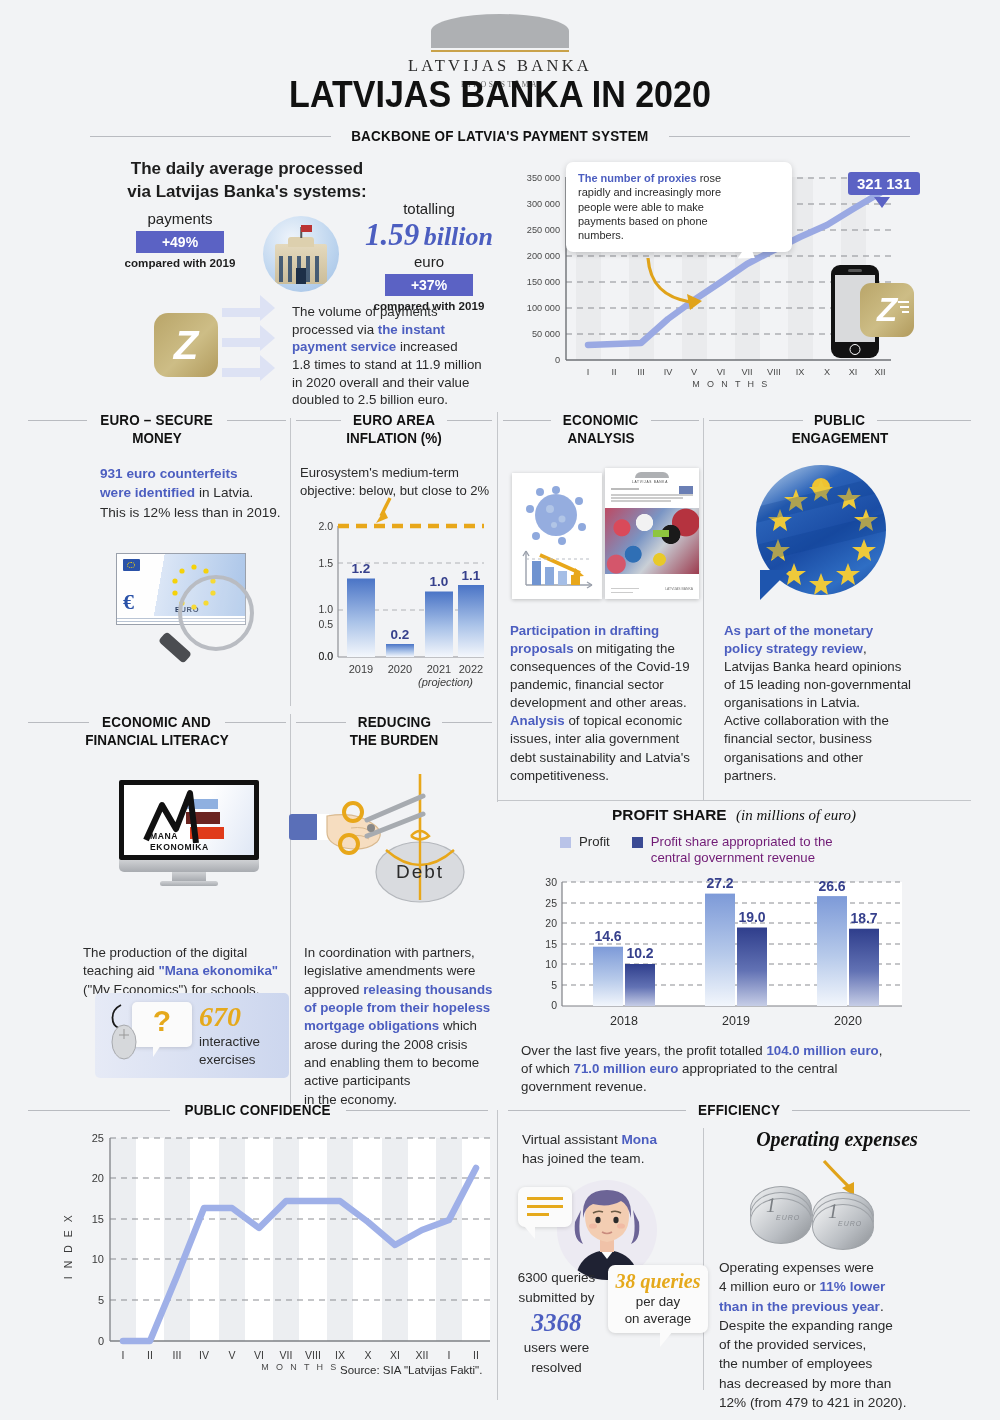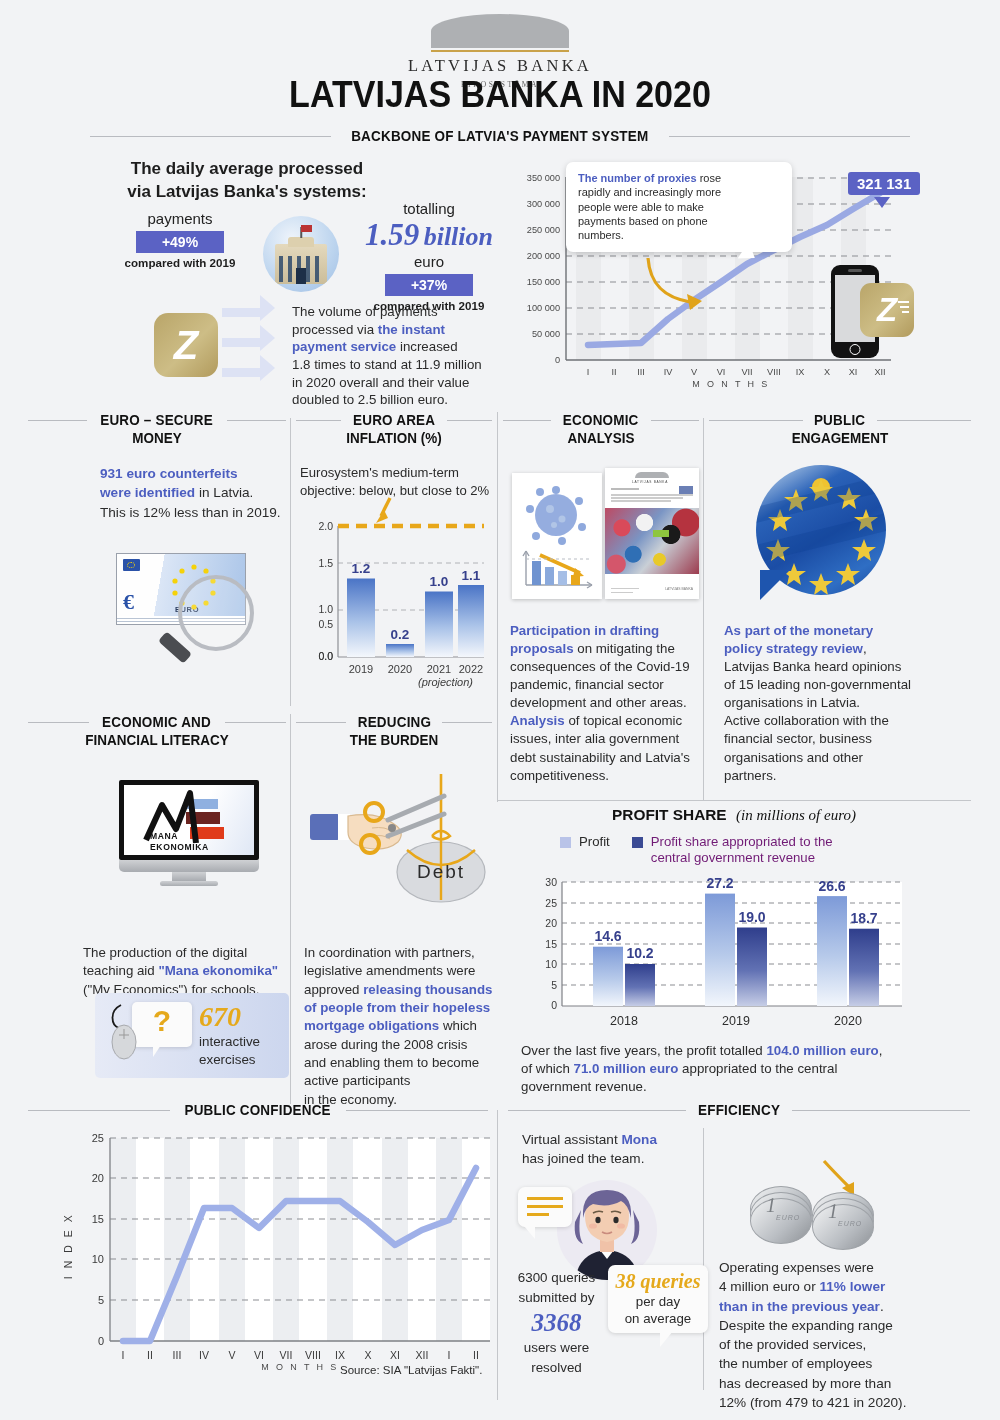--- a/index.html
+++ b/index.html
@@ -577,21 +577,21 @@
       <path d="M16 4 C4 10, 6 24, 14 27" fill="none" stroke="#1a1a1a" stroke-width="1.8"></path>
       <ellipse cx="19" cy="41" rx="12" ry="17" fill="#d6d8db" stroke="#a7a9ad" stroke-width="1"></ellipse>
       <line x1="19" y1="28" x2="19" y2="38" stroke="#999" stroke-width="1"></line>
       <line x1="14" y1="34" x2="24" y2="34" stroke="#999" stroke-width="1"></line>
     </svg>
     <div style="position:absolute;left:104px;top:8px;font-size:28px;font-style:italic;font-weight:bold;color:#e5a91c;font-family:'Liberation Serif',serif;">670</div>
     <div style="position:absolute;left:104px;top:41px;font-size:13.4px;color:#2b2b2b;">interactive</div>
     <div style="position:absolute;left:104px;top:59px;font-size:13.4px;color:#2b2b2b;">exercises</div>
   </div>
 
-  <div style="position:absolute;left:308px;top:772px;width:192px;height:140px;">
+  <div style="position:absolute;left:287px;top:772px;width:192px;height:140px;">
     <svg width="192" height="140" viewBox="0 0 192 140">
       <line x1="133" y1="2" x2="133" y2="62" stroke="#e8a71a" stroke-width="2.6"></line>
       <ellipse cx="133" cy="100" rx="44" ry="30" fill="#d9dbdf" stroke="#b4b7bc" stroke-width="1.2"></ellipse>
       <path d="M133 62 L133 128 M99 78 Q133 108 167 78" fill="none" stroke="#e8a71a" stroke-width="2.4"></path>
       <path d="M124 64 q9 -10 18 0 q-9 7 -18 0" fill="none" stroke="#e8a71a" stroke-width="2.4"></path>
       <text x="133" y="106" font-size="19" text-anchor="middle" fill="#2b2b2b" font-family="Liberation Sans" letter-spacing="2">Debt</text>
 
       <rect x="2" y="42" width="30" height="26" rx="3" fill="#5a6fb8"></rect>
       <rect x="30" y="42" width="12" height="26" fill="#fff"></rect>
       <path d="M40 44 q30 -5 46 8 q12 8 4 18 q-12 10 -32 6 q-18 -4 -18 -16 z" fill="#f6ddc0" stroke="#d9b98f" stroke-width="1.2"></path>
@@ -807,20 +807,22 @@
 
   <div class="bubble-w" style="position:absolute;left:608px;top:1265px;width:100px;height:68px;">
     <div style="position:absolute;left:0;right:0;top:5px;text-align:center;font-family:'Liberation Serif',serif;
                 font-style:italic;font-weight:bold;font-size:20px;color:#e5a91c;">38 queries</div>
     <div style="position:absolute;left:0;right:0;top:29px;text-align:center;font-size:13.3px;">per day</div>
     <div style="position:absolute;left:0;right:0;top:46px;text-align:center;font-size:13.3px;">on average</div>
   </div>
   <div style="position:absolute;left:660px;top:1331px;width:0;height:0;border-left:13px solid #fbfbfb;
               border-bottom:16px solid transparent;"></div>
 
+  <div style="position:absolute;left:703px;top:1128px;width:268px;text-align:center;
+              font-family:'Liberation Serif',serif;font-style:italic;font-weight:bold;font-size:20px;color:#111;">Operating expenses</div>
 
   <svg style="position:absolute;left:820px;top:1158px;" width="42" height="44">
     <path d="M4 3 C14 14, 22 22, 30 30" stroke="#e0a31a" stroke-width="3.2" fill="none"></path>
     <polygon points="34,38 34,24 22,30" fill="#e0a31a"></polygon>
   </svg>
 
   <div style="position:absolute;left:750px;top:1186px;width:130px;height:58px;">
     <div style="position:absolute;left:0;top:0;">
       <div class="coin" style="width:62px;height:46px;position:absolute;top:0;"></div>
       <div class="coin" style="width:62px;height:46px;position:absolute;top:6px;"></div>

